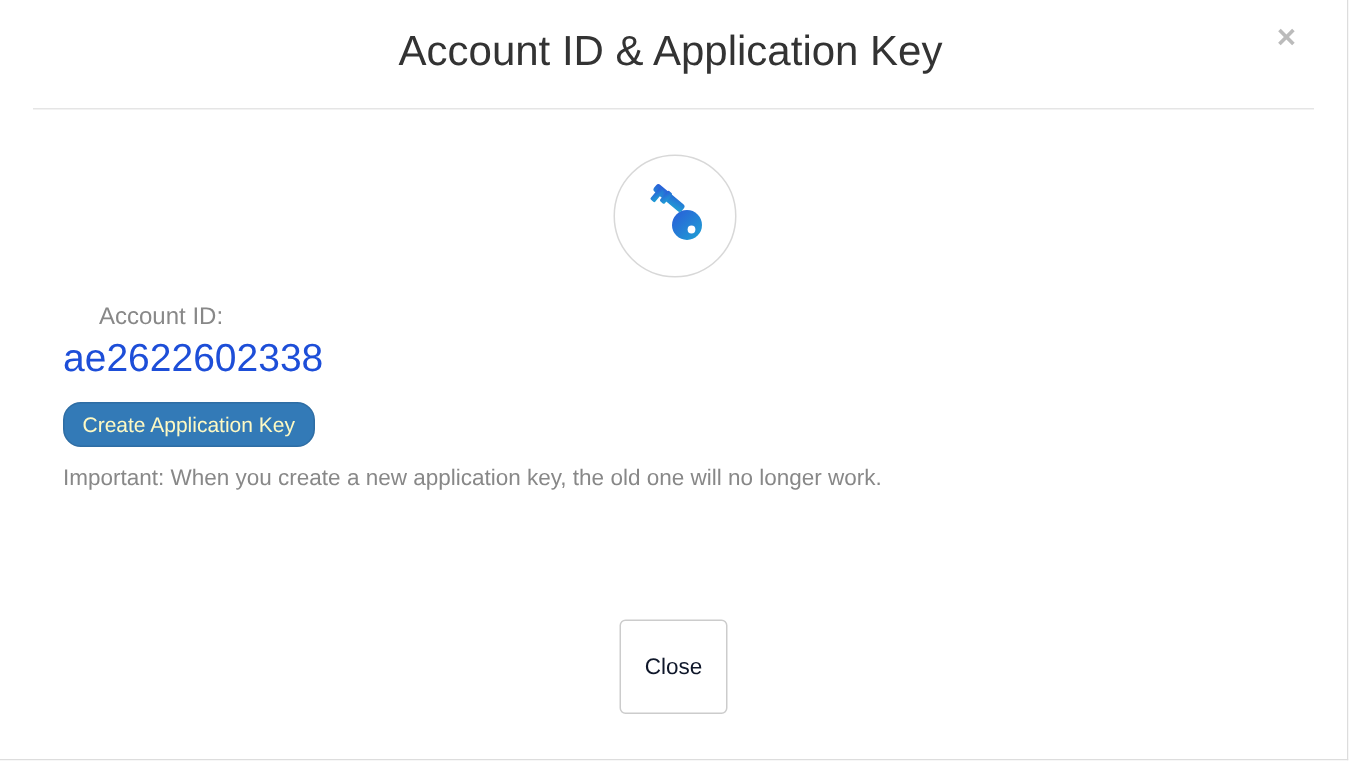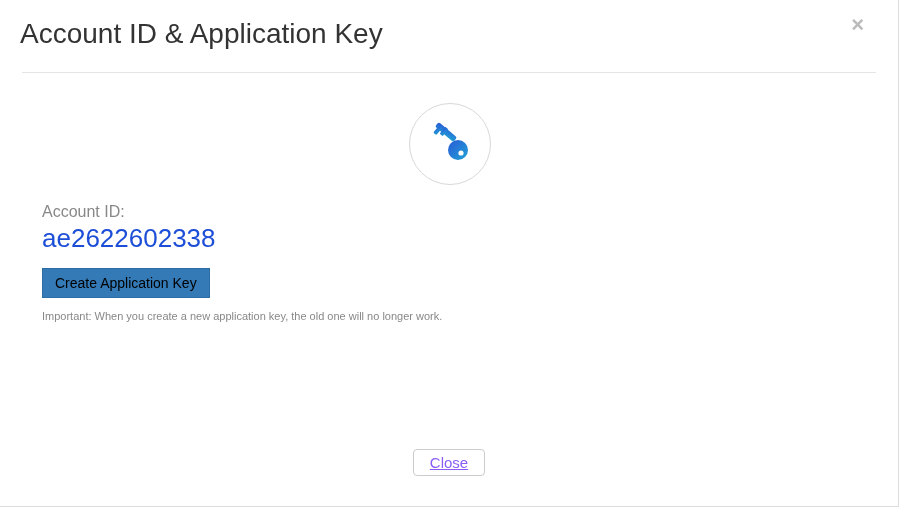--- a/index.html
+++ b/index.html
@@ -27,20 +27,21 @@
       top: 14px;
       right: 34px;
       font-size: 22px;
       color: #bbb;
       cursor: pointer;
       line-height: 1;
       font-weight: bold;
     }
     .modal-header {
       padding: 18px 24px 22px 20px;
+      text-align: center;
     }
     .modal-title {
       font-size: 28px;
       font-weight: 400;
       color: #333;
     }
     .divider {
       height: 1px;
       background: #e5e5e5;
       margin: 0 22px;
@@ -59,59 +60,59 @@
       width: 82px;
       height: 82px;
       border: 1px solid #d8d8d8;
       border-radius: 50%;
       background: #fff;
     }
     .field-label {
       font-size: 16px;
       color: #888;
       margin-bottom: 2px;
+      margin-left: 24px;
     }
     .field-value {
       font-size: 26px;
       color: #1d4ed8;
       font-weight: 400;
       margin-bottom: 14px;
       word-break: break-all;
     }
     .create-btn {
       background: #337ab7;
-      color: #000000;
+      color: #fef9c3;
       border: 1px solid #2e6da4;
-      border-radius: 0;
+      border-radius: 12px;
       padding: 6px 12px;
       font-size: 14px;
       cursor: pointer;
       margin-bottom: 8px;
     }
     .important-note {
-      font-size: 11px;
+      font-size: 15px;
       color: #888;
       margin-top: 4px;
     }
     .modal-footer {
       position: absolute;
       bottom: 30px;
       left: 0;
       right: 0;
       text-align: center;
     }
     .close-btn {
       background: #fff;
-      color: #8b5cf6;
+      color: #0f172a;
       border: 1px solid #ccc;
       border-radius: 4px;
-      padding: 4px 16px;
+      padding: 22px 16px;
       font-size: 15px;
       cursor: pointer;
-      text-decoration: underline;
     }
   </style>
 </head>
 <body>
 
 <div class="modal">
 
   <span class="close-x">×</span>
 
   <div class="modal-header">

